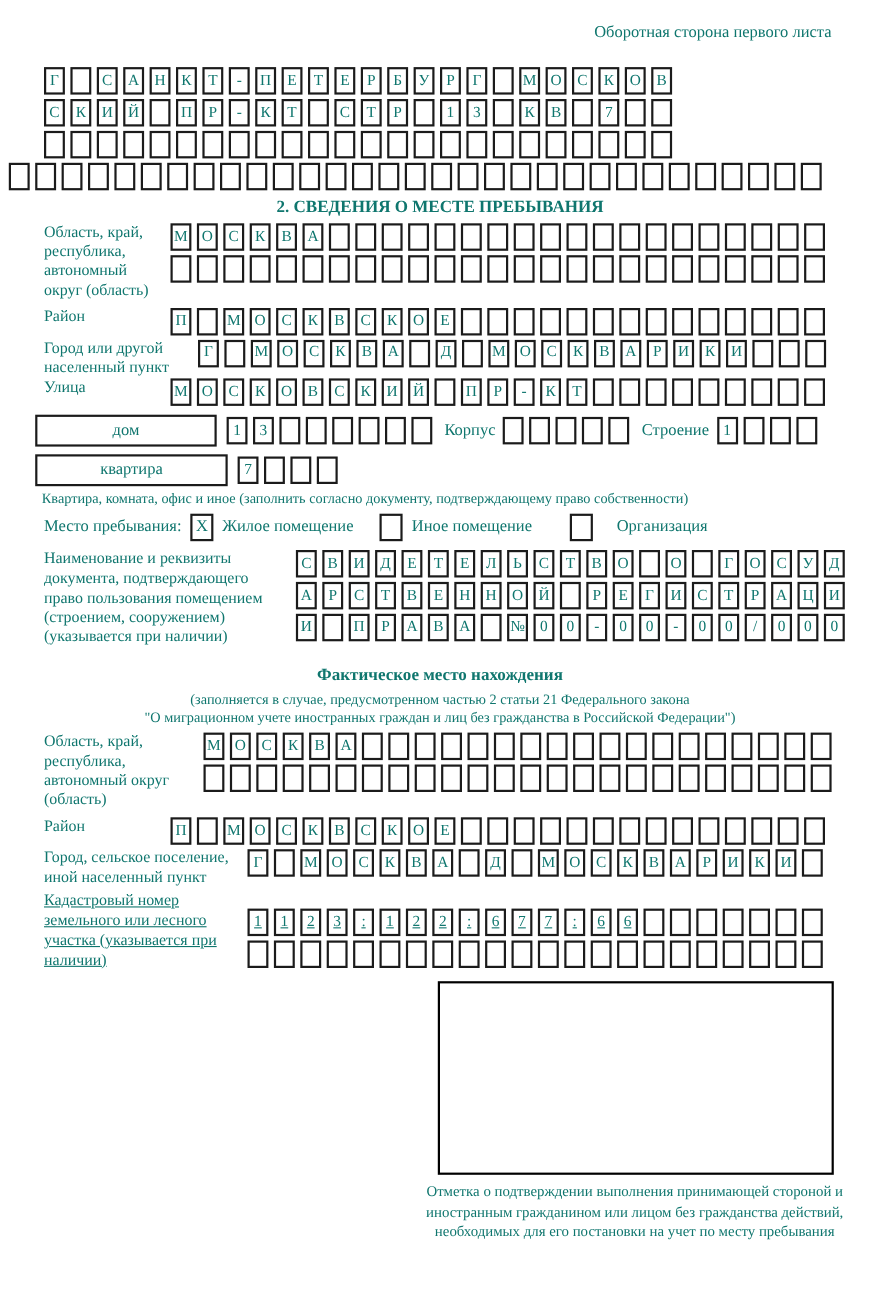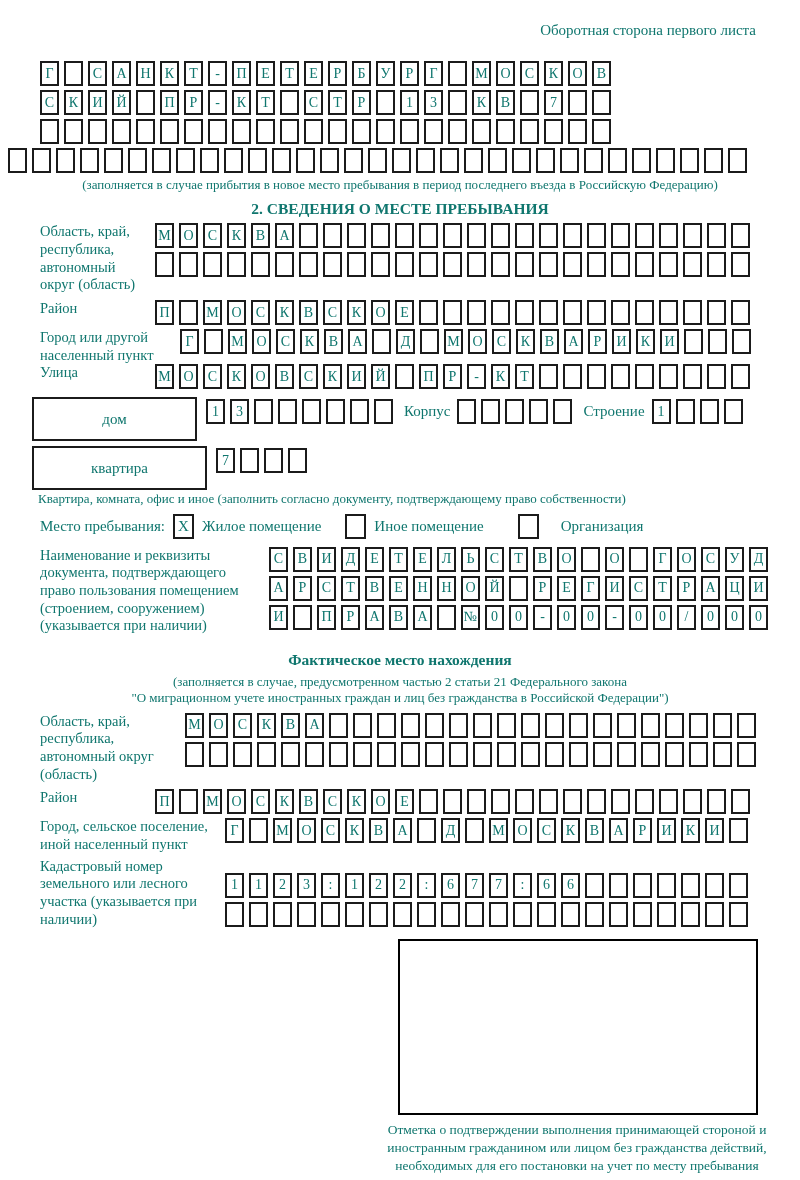--- a/index.html
+++ b/index.html
@@ -8,21 +8,21 @@
   .backside-note{text-align:right;padding-right:36px;font-size:15px;margin-top:14px;}
   .flexrow{display:flex;align-items:flex-start;}
   .label{font-size:14.5px;line-height:1.22;}
   .cellcol{display:flex;flex-direction:column;}
   .cellrow{display:flex;white-space:nowrap;margin-bottom:4px;height:25px;}
   .cell{width:19px;height:25px;box-sizing:border-box;border:2px solid #1b1b1b;margin-right:5px;
         display:flex;align-items:center;justify-content:center;font-size:14px;}
   .caption{font-size:13px;line-height:1.25;}
   .center{text-align:center;}
   .sec-title{font-size:15.5px;font-weight:bold;text-align:center;margin:7px 0 5px 0;}
-  .wbox{box-sizing:border-box;border:2px solid #1b1b1b;height:44px;display:flex;align-items:center;
+  .wbox{box-sizing:border-box;border:2px solid #1b1b1b;height:29px;display:flex;align-items:center;
         justify-content:center;font-size:15px;}
   .inline-lbl{font-size:15px;line-height:29px;margin:0 7px 0 6px;}
   .checkbox{width:21px;height:25px;box-sizing:border-box;border:2px solid #1b1b1b;display:inline-flex;
             align-items:center;justify-content:center;font-size:15px;margin:0 8px;}
   .checklbl{font-size:15px;line-height:25px;}
   .stamp-box{box-sizing:border-box;border:2px solid #000;width:360px;height:176px;margin:8px 0 6px 390px;}
   .stamp-caption{width:402px;margin-left:368px;text-align:center;font-size:13.5px;line-height:1.35;}
 </style>
 </head>
 <body>
@@ -139,21 +139,20 @@
       <span class="cell"></span>
       <span class="cell"></span>
       <span class="cell"></span>
       <span class="cell"></span>
       <span class="cell"></span>
       <span class="cell"></span>
       <span class="cell"></span>
       <span class="cell"></span>
       <span class="cell"></span>
     </div>
-  <div class="caption center">(заполняется в случае прибытия в новое место пребывания в период последнего въезда в Российскую Федерацию)</div>
 
   <div class="sec-title">2. СВЕДЕНИЯ О МЕСТЕ ПРЕБЫВАНИЯ</div>
 
   <div class="flexrow" style="margin-left:32px;">
     <div class="label" style="width:107px;margin-right:8px;">Область, край, республика, автономный округ (область)</div>
     <div class="cellcol">
       <div class="cellrow">
           <span class="cell">М</span>
           <span class="cell">О</span>
           <span class="cell">С</span>
@@ -541,21 +540,21 @@
         <span class="cell">В</span>
         <span class="cell">А</span>
         <span class="cell">Р</span>
         <span class="cell">И</span>
         <span class="cell">К</span>
         <span class="cell">И</span>
         <span class="cell"></span>
       </div>
   </div>
 
-  <div class="flexrow" style="margin-left:32px;margin-top:4px;">
+  <div class="flexrow" style="margin-left:32px;margin-top:4px;text-decoration:underline;">
     <div class="label" style="width:177px;margin-right:8px;">Кадастровый номер земельного или лесного участка (указывается при наличии)</div>
     <div class="cellcol" style="margin-top:15px;">
       <div class="cellrow">
           <span class="cell">1</span>
           <span class="cell">1</span>
           <span class="cell">2</span>
           <span class="cell">3</span>
           <span class="cell">:</span>
           <span class="cell">1</span>
           <span class="cell">2</span>

